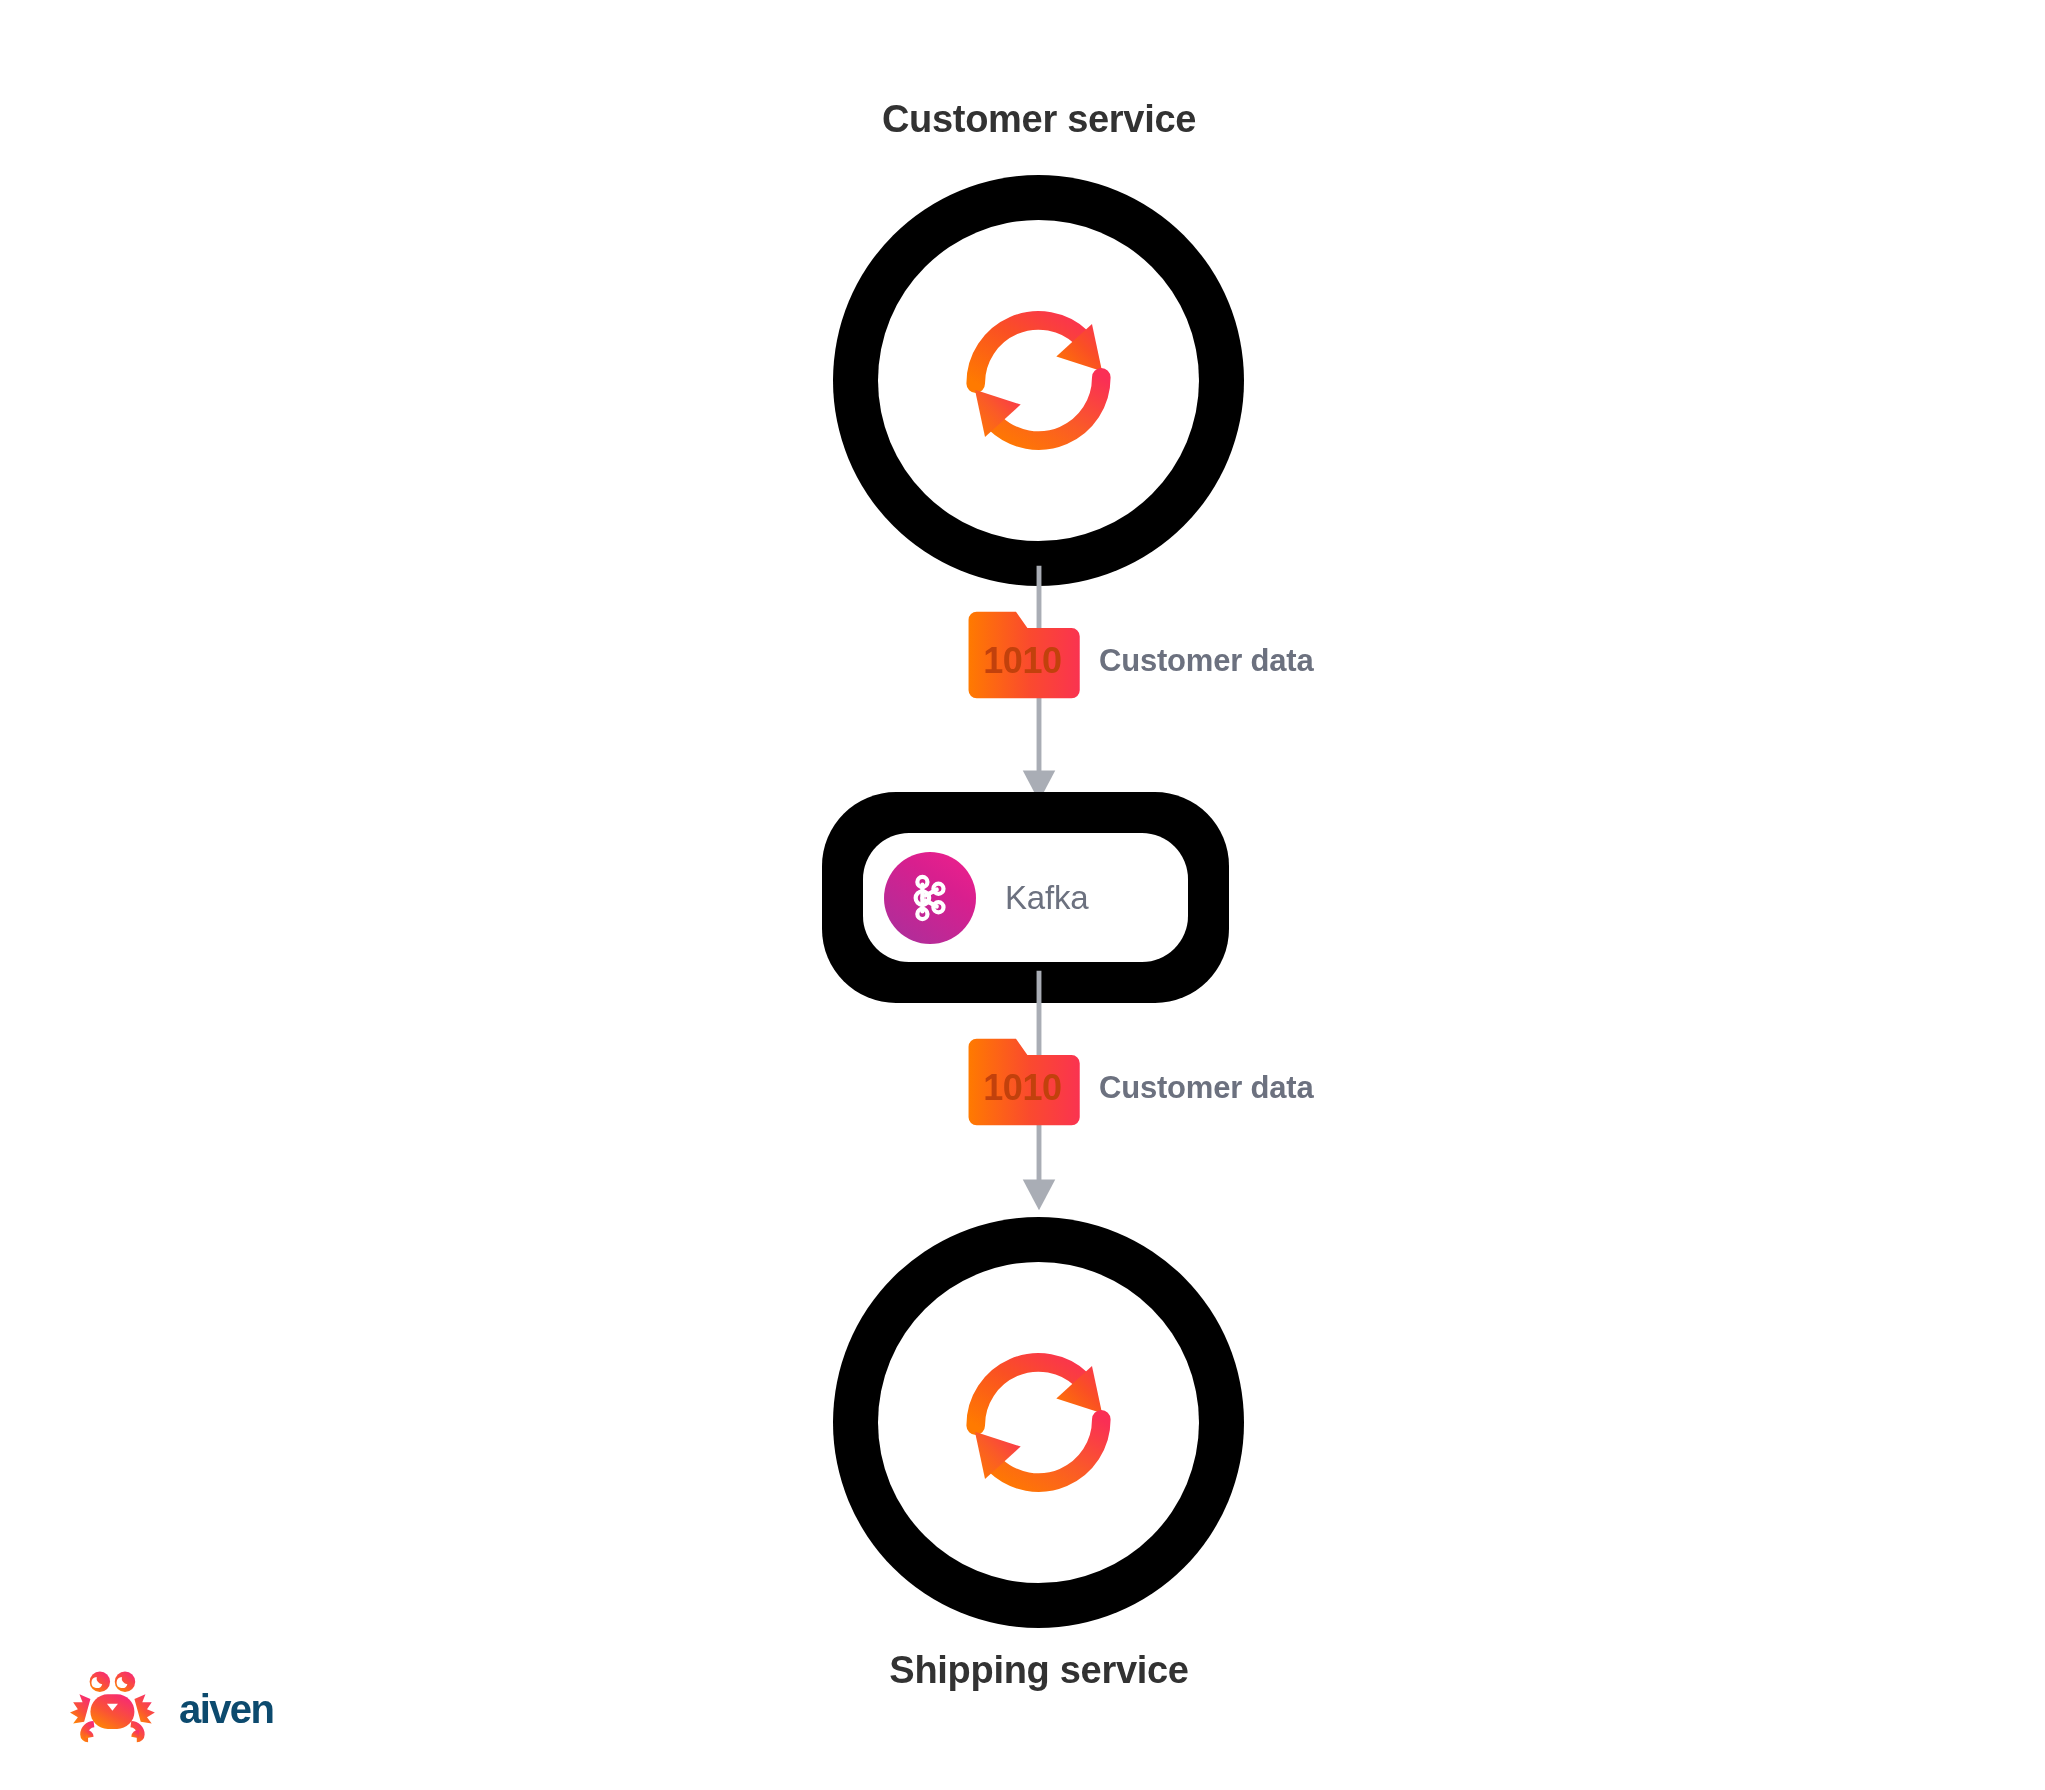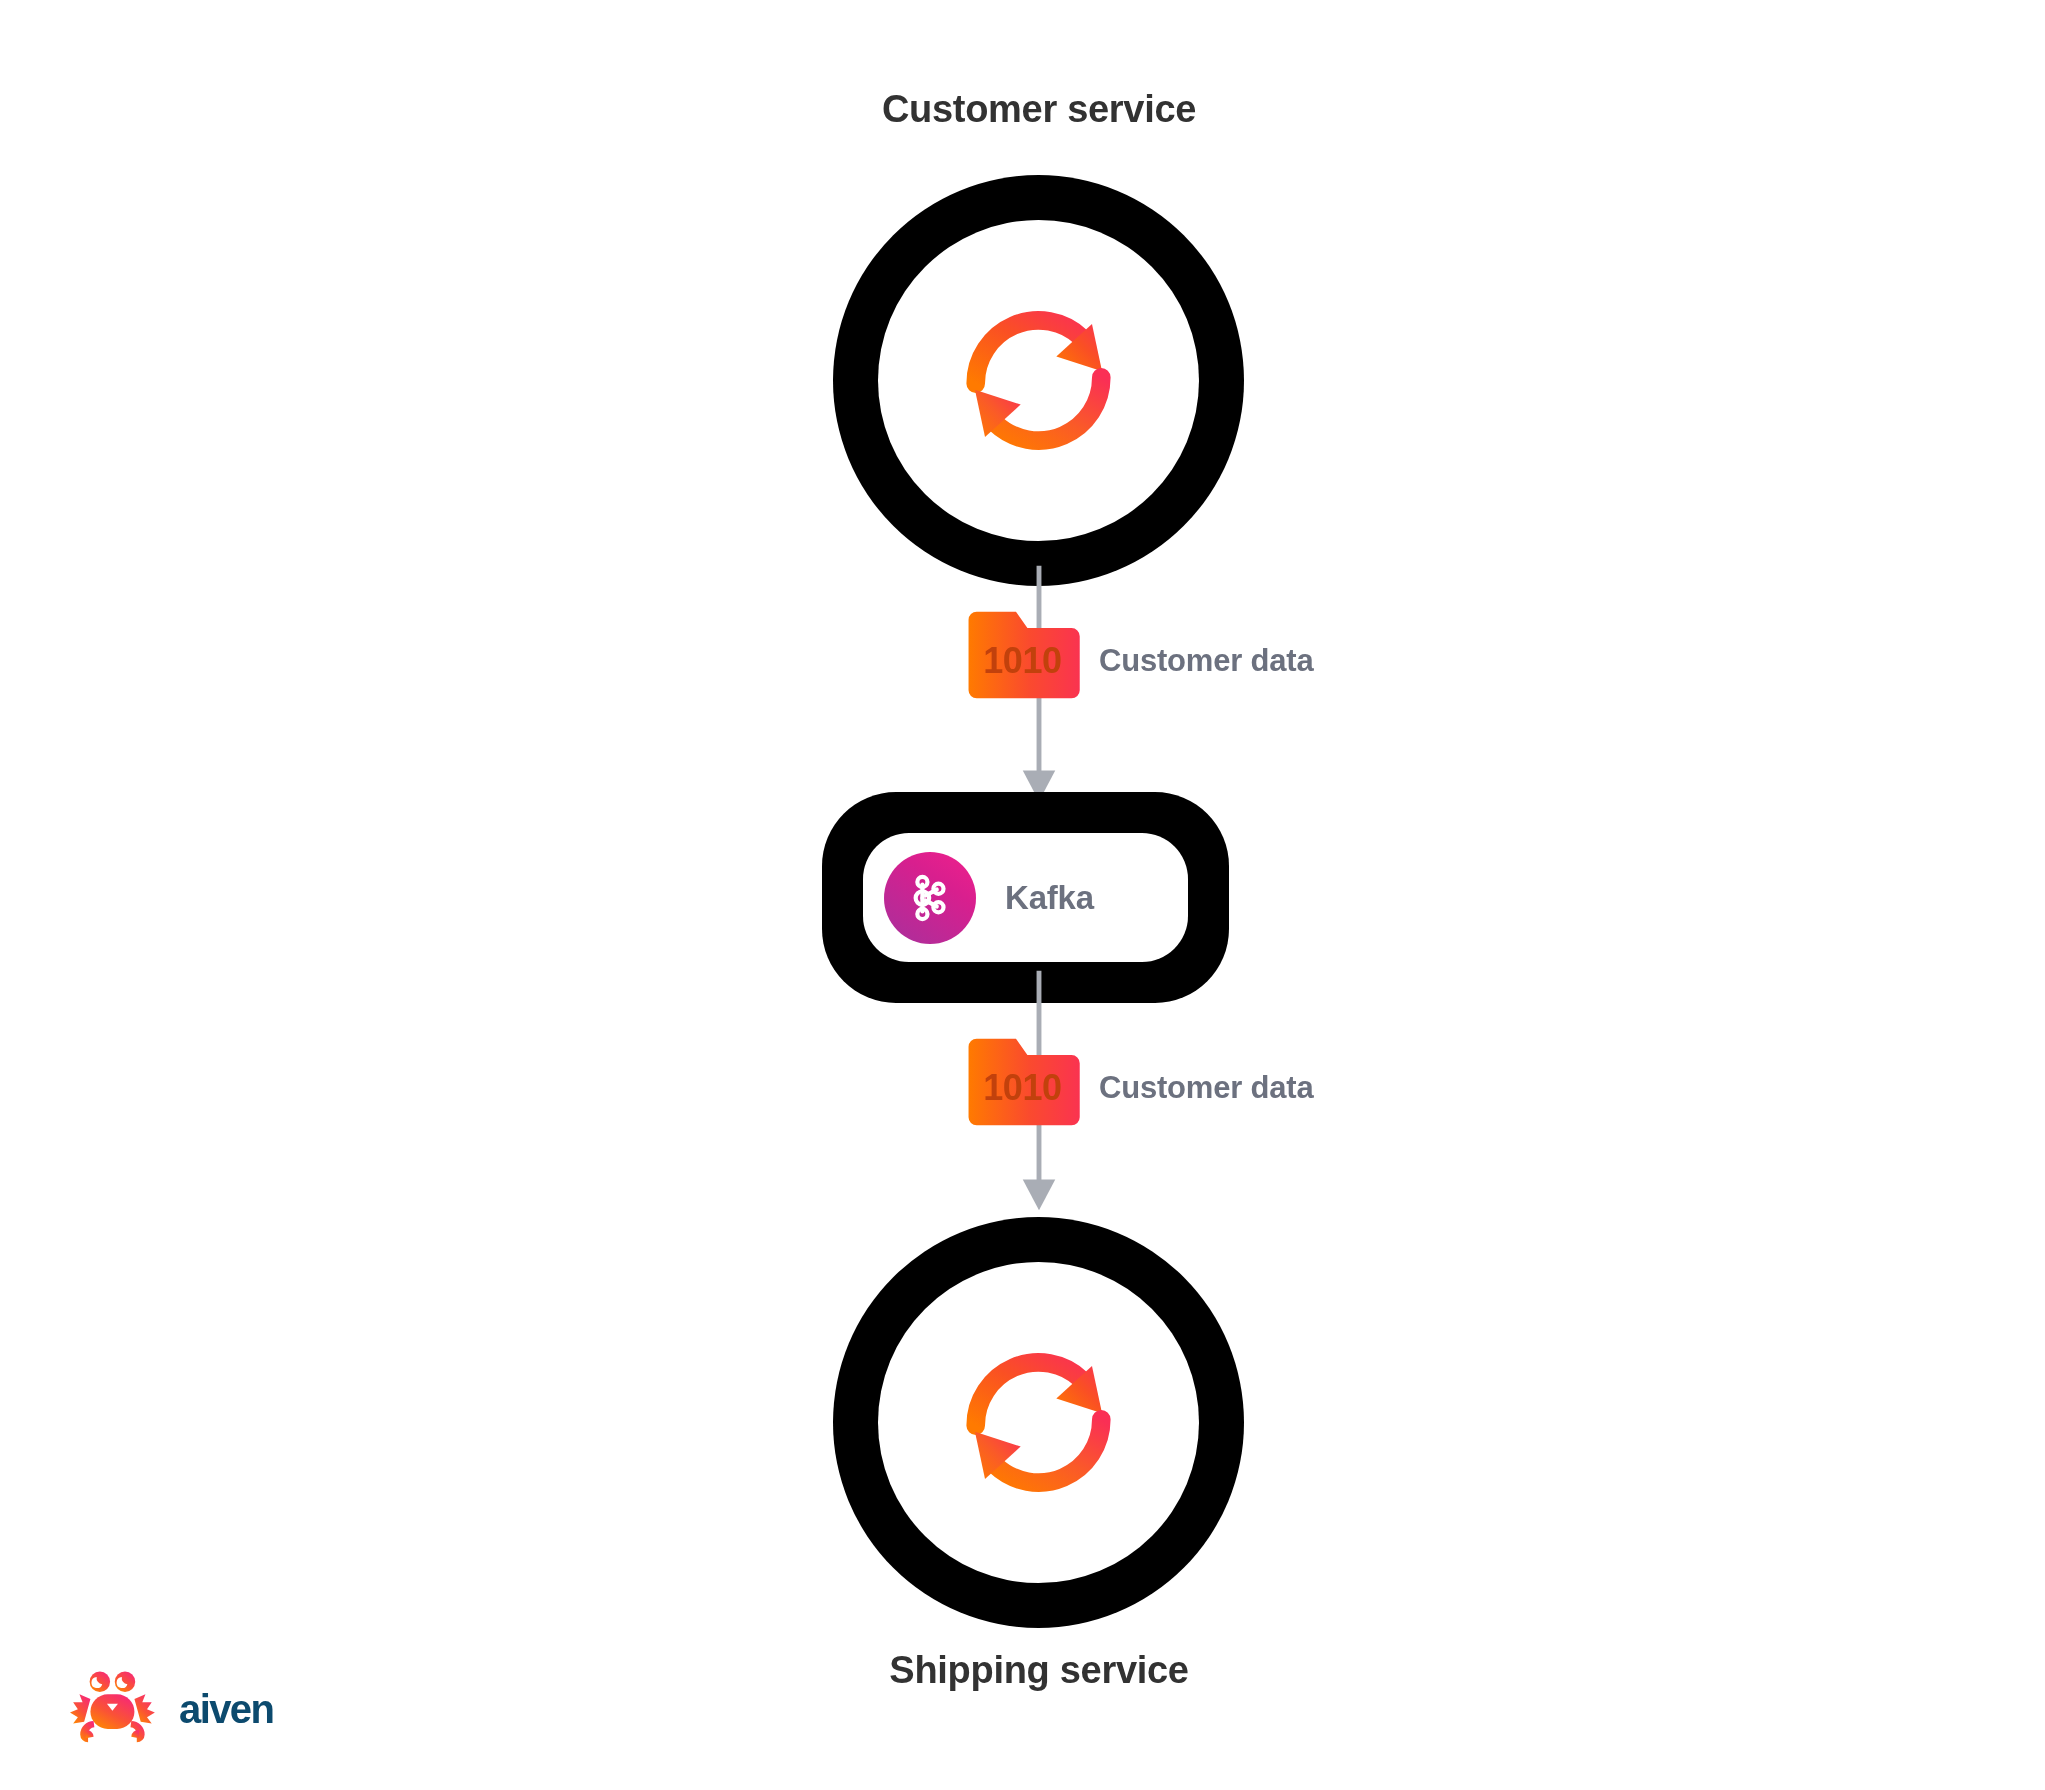--- a/index.html
+++ b/index.html
@@ -28,21 +28,21 @@
     width: 736px;
     text-align: center;
     font-size: 38px;
     font-weight: bold;
     color: #323232;
     letter-spacing: -0.3px;
     white-space: nowrap;
   }
   #title-customer-service {
     left: 671px;
-    top: 88px;
+    top: 98px;
   }
   #title-shipping-service {
     left: 671px;
     top: 1649px;
   }
 
   
   .service-node {
     position: absolute;
     width: 411px;
@@ -97,21 +97,21 @@
     background: linear-gradient(215deg, #f0208c 0%, #d81f8e 35%, #a8309c 100%);
     display: flex;
     align-items: center;
     justify-content: center;
     flex: 0 0 auto;
   }
   #kafka-logo-svg { width: 54px; height: 54px; display:block; }
   #kafka-label {
     margin-left: 29.5px;
     font-size: 33px;
-    font-weight: bold;
+    font-weight: normal;
     color: #6c717f;
     letter-spacing: -0.2px;
     white-space: nowrap;
   }
 
   
   .connector { position: absolute; }
   #connector-top { left: 1013px; top: 565px; }
   #connector-bottom { left: 1013px; top: 970px; }
 

